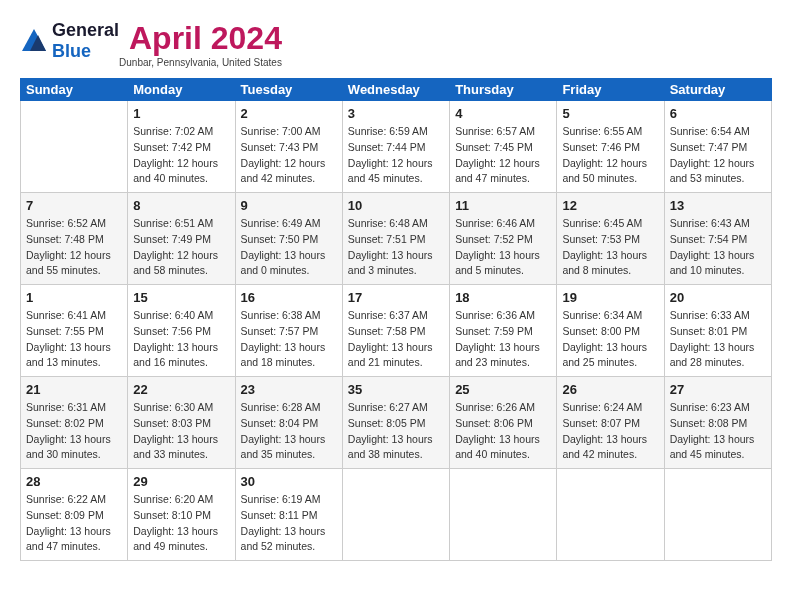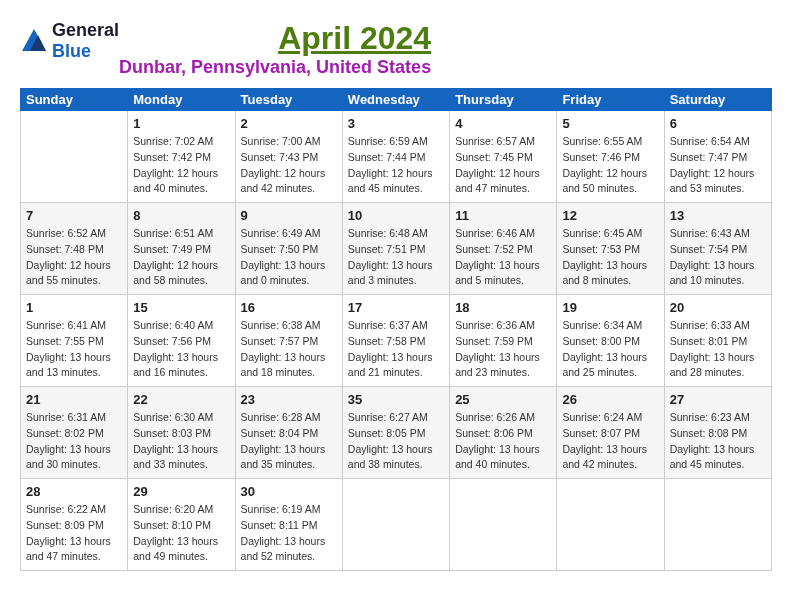--- a/index.html
+++ b/index.html
@@ -33,27 +33,25 @@
     .logo-icon {
       width: 28px;
       height: 28px;
     }
     .title-area {
       text-align: right;
     }
     .month-title {
       font-size: 32px;
       font-weight: bold;
-      color: #4d7c0f;
-      text-decoration: underline;
+      color: #be185d;
     }
     .location-title {
-      font-size: 18px;
-      color: #a21caf;
-      font-weight: bold;
+      font-size: 10px;
+      color: #404040;
     }
     table {
       width: 100%;
       border-collapse: collapse;
       font-size: 11px;
     }
     thead th {
       background-color: #1565c0;
       color: #fff;
       padding: 3px 5px;

